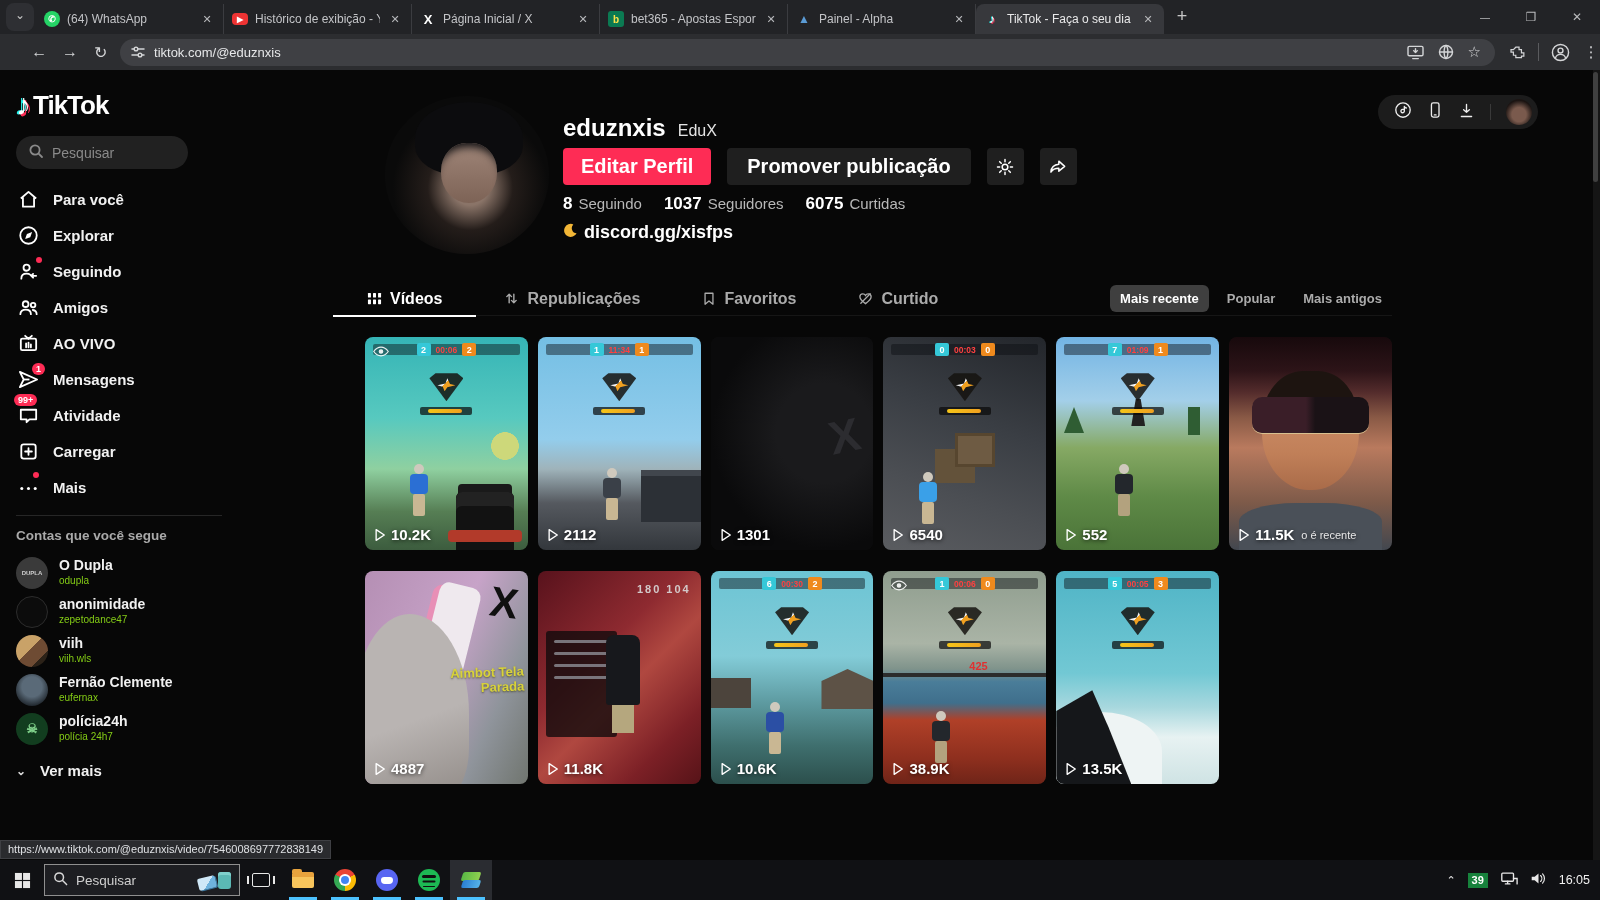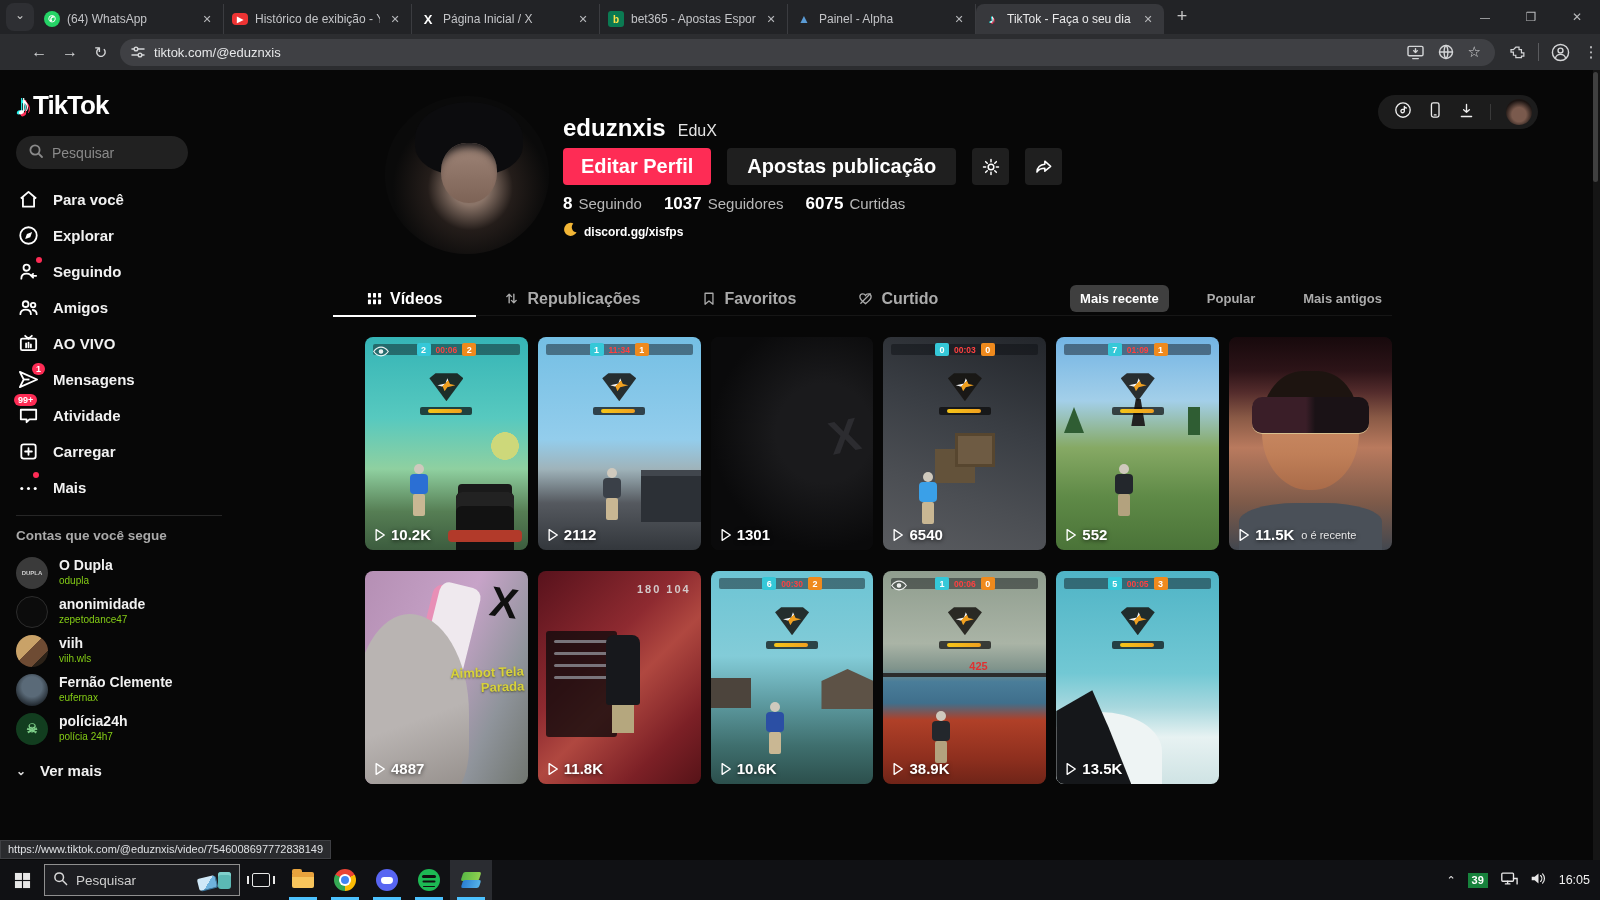--- a/index.html
+++ b/index.html
@@ -104,32 +104,32 @@
   .p-buttons { position:absolute; left:563px; top:78px; display:flex; gap:16px; }
   .btn { height:37px; border-radius:4px; display:flex; align-items:center; justify-content:center; font-size:20px; font-weight:bold; cursor:pointer; }
   .btn-edit { background:#fe2c55; color:#fff; padding:0 18px; }
   .btn-promote { background:#1f1f1f; color:#fff; padding:0 20px; margin-right:0px; }
   .btn-sq { width:37px; background:#1f1f1f; color:#fff; }
   .p-stats { position:absolute; left:563px; top:124px; display:flex; gap:22px; align-items:baseline; }
   .stat { display:flex; gap:6px; align-items:baseline; }
   .stat .val { font-size:17px; font-weight:bold; color:#fff; }
   .stat .cap { font-size:15px; color:#b8b8b8; }
   .p-bio { position:absolute; left:563px; top:152px; display:flex; align-items:center; gap:6px; }
-  .p-bio .link { font-size:12px; font-weight:bold; color:#fff; }
+  .p-bio .link { font-size:18px; font-weight:bold; color:#fff; }
   .header-pill { position:absolute; right:62px; top:25px; height:34px; border-radius:17px; background:#1c1c1c; display:flex; align-items:center; gap:15px; padding:0 6px 0 16px; color:#eee; }
   .hp-div { width:1px; height:16px; background:#3a3a3a; }
   .hp-avatar { width:26px; height:26px; border-radius:50%; background:radial-gradient(circle at 50% 60%, #7a5a4d 0 35%, #1b1412 70%); }
 
   
   .content-tabs { position:absolute; left:365px; top:212px; width:1027px; height:34px; display:flex; align-items:center; border-bottom:1px solid #161616; }
   .ctab { display:flex; align-items:center; gap:8px; height:34px; padding:0 2px; margin-right:58px; color:#ababab; font-size:16px; font-weight:bold; position:relative; cursor:pointer; }
   .ctab.active { color:#fff; }
   .ctab.active::after { content:""; position:absolute; left:-32px; right:-32px; bottom:-1px; height:2px; background:#fff; }
   .ctab .cicon { display:inline-flex; }
-  .sorters { margin-left:auto; display:flex; align-items:center; gap:28px; }
+  .sorters { margin-left:auto; display:flex; align-items:center; gap:8px; }
   .sort { font-size:13px; font-weight:bold; color:#ababab; cursor:pointer; padding:6px 10px; border-radius:6px; }
   .sort.active { background:#3f3f3f; color:#fff; }
 
   
   .videos-grid { position:absolute; left:365px; top:267px; width:1027px; display:grid; grid-template-columns:repeat(6, 1fr); gap:21px 10px; }
   .card { position:relative; height:213px; border-radius:8px; overflow:hidden; background:#0d0d0d; cursor:pointer; }
   .thumb { position:absolute; inset:0; }
   .views { position:absolute; left:9px; bottom:7px; display:flex; align-items:center; gap:5px; color:#fff; font-weight:bold; font-size:15px; text-shadow:0 1px 4px rgba(0,0,0,.7); }
   .views .cap2 { font-weight:normal; font-size:11px; color:#e8e8e8; margin-left:2px; }
   .scorebar { position:absolute; top:5px; left:8px; right:8px; height:15px; display:flex; align-items:center; justify-content:center; gap:5px; }
@@ -476,21 +476,21 @@
     <div class="avatar-big">
         <span class="hair"></span>
         <span class="face"></span>
       </div>
     <div class="p-name">
       <span class="p-user">eduznxis</span>
       <span class="p-display">EduX</span>
     </div>
     <div class="p-buttons">
       <div class="btn btn-edit">Editar Perfil</div>
-      <div class="btn btn-promote">Apostas publicação</div>
+      <div class="btn btn-promote">Promover publicação</div>
       <div class="btn btn-sq">
         <svg width="20" height="20" viewBox="0 0 24 24" fill="none" stroke="#fff" stroke-width="1.8">
             <circle cx="12" cy="12" r="3.4"></circle>
             <path d="M12 3v2.6M12 18.4V21M21 12h-2.6M5.6 12H3M18.4 5.6l-1.9 1.9M7.5 16.5l-1.9 1.9M18.4 18.4l-1.9-1.9M7.5 7.5L5.6 5.6" stroke-linecap="round"></path>
           </svg>
       </div>
       <div class="btn btn-sq">
         <svg width="20" height="20" viewBox="0 0 24 24" fill="none" stroke="#fff" stroke-width="1.8" stroke-linejoin="round">
             <path d="M13 5l7 6.2L13 17v-3.6c-4.6 0-7.6 1.6-9.5 4.6.4-5 3.6-8.6 9.5-9.2z"></path>
           </svg>

